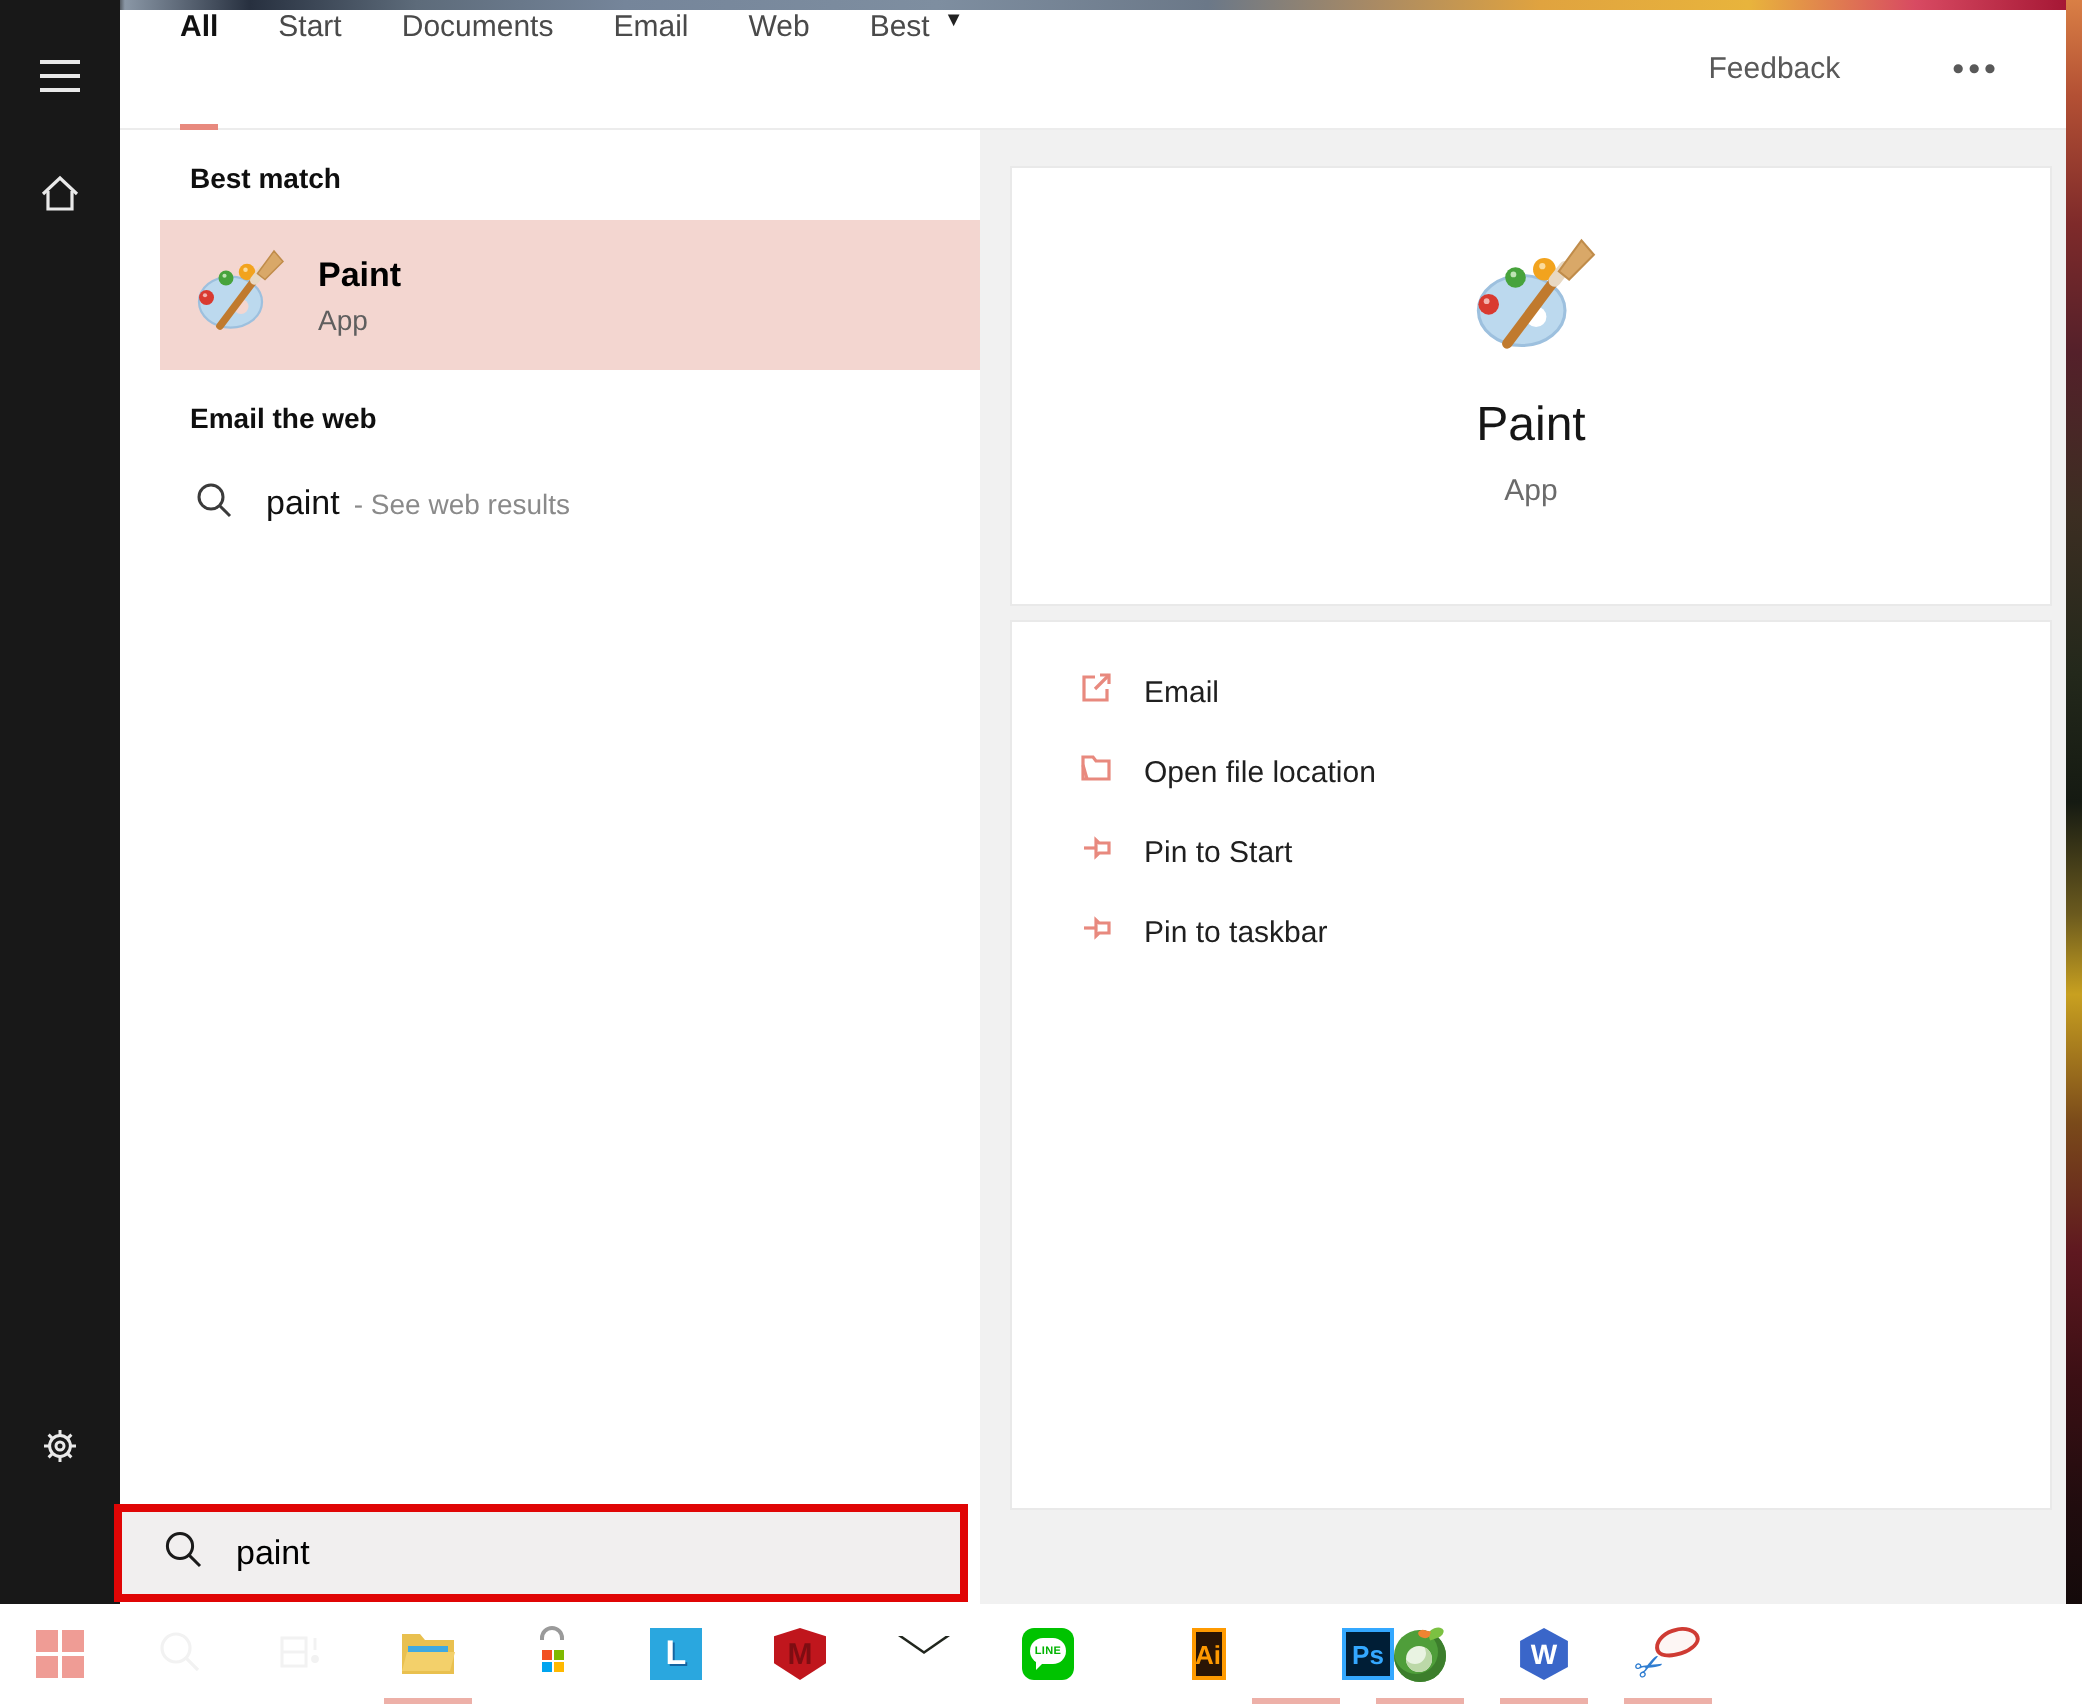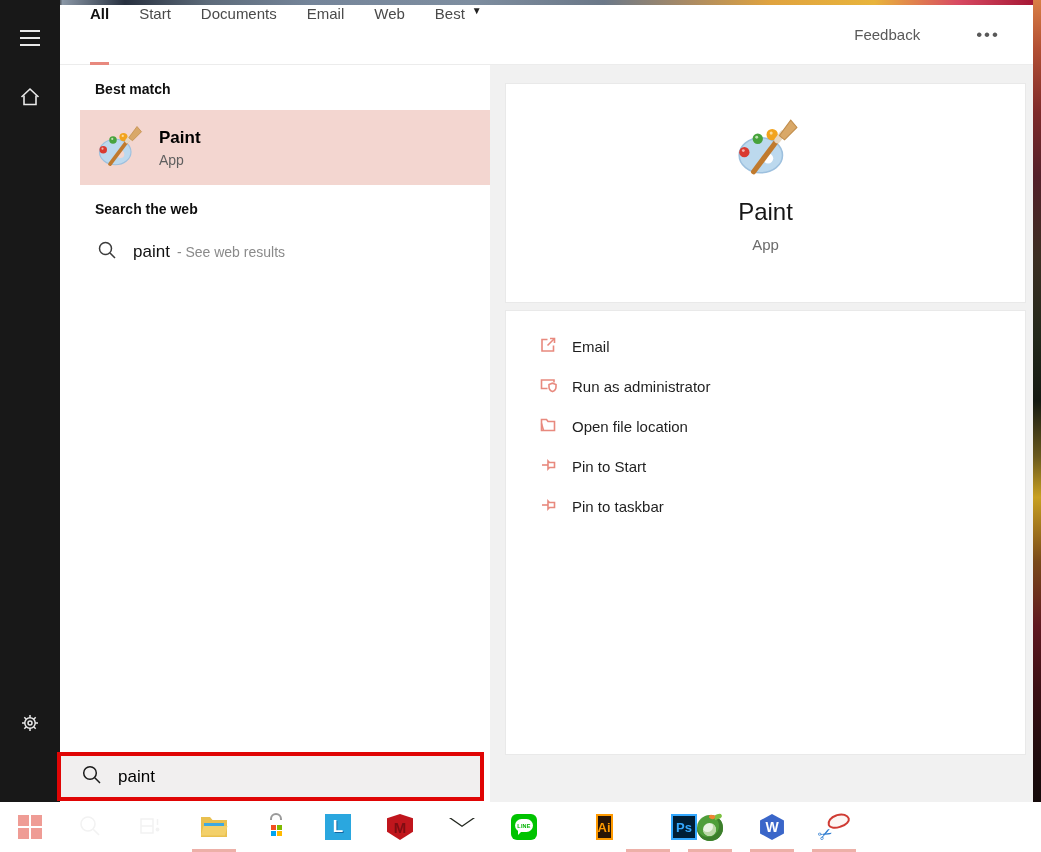--- a/index.html
+++ b/index.html
@@ -177,21 +177,21 @@
             <path d="M43 25.5 L48 19" stroke="#e8d8c2" stroke-width="6" stroke-linecap="round"></path>
             <path d="M45 21 L56 6 L62 13 L50 25 Z" fill="#d9a868" stroke="#c08c4a" stroke-width="1"></path>
           </svg>
         </span>
         <div class="best-txt">
           <div class="nm">Paint</div>
           <div class="tp">App</div>
         </div>
       </div>
 
-      <div class="sec-head">Search the web</div>
+      <div class="sec-head">Email the web</div>
 
       <div class="web-row">
         <span>
           <svg width="20" height="20" viewBox="0 0 20 20" fill="none" stroke="#3b3b3b" stroke-width="1.5">
             <circle cx="8.5" cy="8.5" r="6"></circle>
               <path d="M13 13 L18 18"></path>
           </svg>
         </span>
         <span class="q">paint</span>
         <span class="sfx">- See web results</span>
@@ -231,29 +231,20 @@
           <span>
             <svg width="20" height="20" viewBox="0 0 20 20" fill="none" stroke="#e8897e" stroke-width="1.6">
               <path d="M9.5 4.5 H4 V16 H15.5 V10.5"></path>
                 <path d="M9.5 10.5 L16.5 3.5"></path>
                 <path d="M12 3.5 H16.5 V8"></path>
             </svg>
           </span>
           <span>Email</span>
         </div>
 
-        <div class="action-row">
-          <span>
-            <svg width="20" height="20" viewBox="0 0 20 20" fill="none" stroke="#e8897e" stroke-width="1.6">
-              <path d="M9.5 13.5 H3.5 V5 H16 V7.5"></path>
-              <path d="M14.5 8.2 L18 9.5 V12 C18 14.3 16.4 15.9 14.5 16.6 C12.6 15.9 11 14.3 11 12 V9.5 Z"></path>
-            </svg>
-          </span>
-          <span>Run as administrator</span>
-        </div>
 
         <div class="action-row">
           <span>
             <svg width="20" height="20" viewBox="0 0 20 20" fill="none" stroke="#e8897e" stroke-width="1.6">
               <path d="M3.5 15.5 V4.5 H8.5 L10 6.5 H16.5 V15.5 Z"></path>
                 <path d="M3.5 8.5 L5.5 15.5"></path>
             </svg>
           </span>
           <span>Open file location</span>
         </div>

